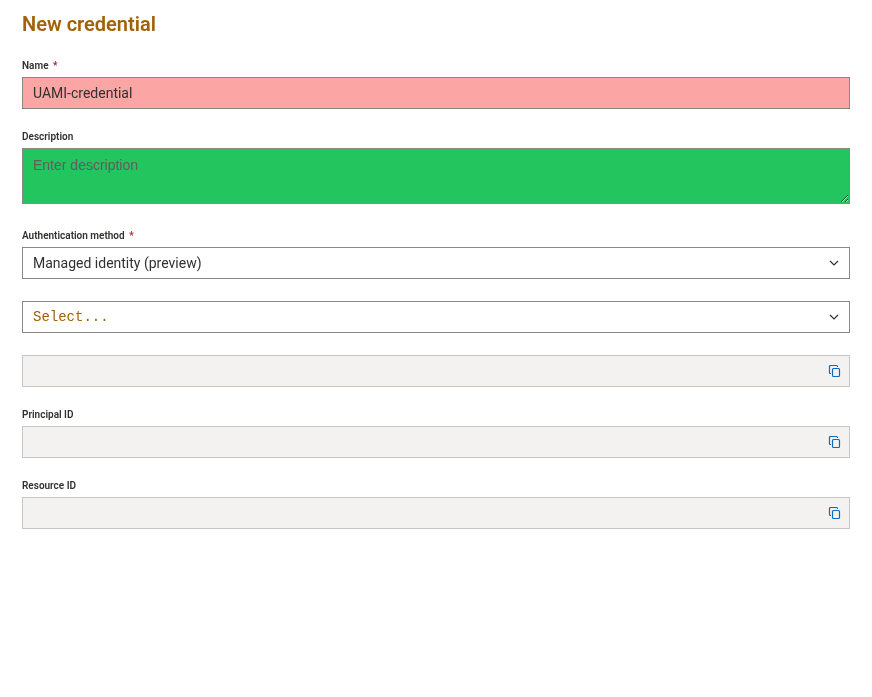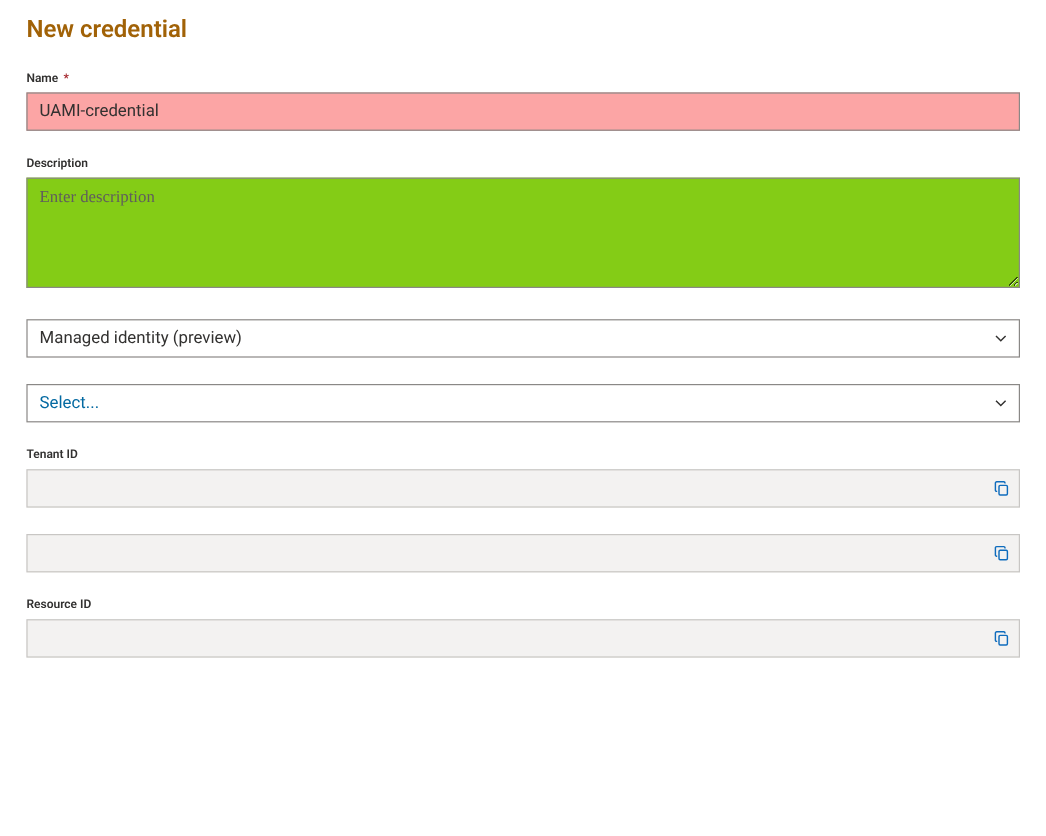--- a/index.html
+++ b/index.html
@@ -44,27 +44,27 @@
       font-family: inherit;
       color: #323130;
       background: #fca5a5;
       outline: none;
     }
     .text-input::placeholder {
       color: #605e5c;
     }
     .textarea-input {
       width: 100%;
-      height: 92px;
+      height: 56px;
       border: 1px solid #8a8886;
       padding: 8px 10px;
       font-size: 14px;
-      font-family: Liberation Serif, serif;
-      color: #323130;
-      background: #84cc16;
+      font-family: Liberation Sans, sans-serif;
+      color: #323130;
+      background: #22c55e;
       outline: none;
       resize: vertical;
     }
     .textarea-input::placeholder {
       color: #605e5c;
     }
     .select-wrapper {
       position: relative;
       width: 100%;
     }
@@ -76,21 +76,22 @@
       font-size: 14px;
       font-family: inherit;
       color: #323130;
       background: #ffffff;
       outline: none;
       display: flex;
       align-items: center;
       cursor: pointer;
     }
     .select-placeholder {
-      color: #0369a1;
+      color: #a16207;
+      font-family: Liberation Mono, monospace;
     }
     .chevron {
       position: absolute;
       right: 10px;
       top: 50%;
       transform: translateY(-50%);
       pointer-events: none;
     }
     .chevron svg {
       width: 12px;
@@ -147,20 +148,24 @@
 </div>
 
 <div class="field-group">
   <label class="field-label">
     <span>Description</span>
   </label>
   <textarea class="textarea-input" placeholder="Enter description" style=""></textarea>
 </div>
 
 <div class="field-group">
+  <label class="field-label">
+    <span>Authentication method</span>
+    <span class="required-asterisk">*</span>
+  </label>
   <div class="select-wrapper">
     <div class="select-input">
       <span>Managed identity (preview)</span>
     </div>
     <span class="chevron">
       <svg viewBox="0 0 12 12" fill="none" stroke="#323130" stroke-width="1.2">
           <path d="M2 4 L6 8 L10 4"></path>
         </svg>
     </span>
   </div>
@@ -173,39 +178,39 @@
     </div>
     <span class="chevron">
       <svg viewBox="0 0 12 12" fill="none" stroke="#323130" stroke-width="1.2">
           <path d="M2 4 L6 8 L10 4"></path>
         </svg>
     </span>
   </div>
 </div>
 
 <div class="field-group">
-  <label class="field-label">
-    <span>Tenant ID</span>
-  </label>
   <div class="readonly-wrapper">
     <div class="readonly-input">
       <span></span>
     </div>
     <button class="copy-btn">
       <span>
         <svg viewBox="0 0 14 14" fill="none" stroke="#0f6cbd" stroke-width="1.2">
           <rect x="4.5" y="4.5" width="7" height="8" rx="1"></rect>
           <path d="M3 9.5 L2.5 9.5 A1 1 0 0 1 1.5 8.5 L1.5 2.5 A1 1 0 0 1 2.5 1.5 L8.5 1.5 A1 1 0 0 1 9.5 2.5 L9.5 3"></path>
         </svg>
       </span>
     </button>
   </div>
 </div>
 
 <div class="field-group">
+  <label class="field-label">
+    <span>Principal ID</span>
+  </label>
   <div class="readonly-wrapper">
     <div class="readonly-input">
       <span></span>
     </div>
     <button class="copy-btn">
       <span>
         <svg viewBox="0 0 14 14" fill="none" stroke="#0f6cbd" stroke-width="1.2">
           <rect x="4.5" y="4.5" width="7" height="8" rx="1"></rect>
           <path d="M3 9.5 L2.5 9.5 A1 1 0 0 1 1.5 8.5 L1.5 2.5 A1 1 0 0 1 2.5 1.5 L8.5 1.5 A1 1 0 0 1 9.5 2.5 L9.5 3"></path>
         </svg>

